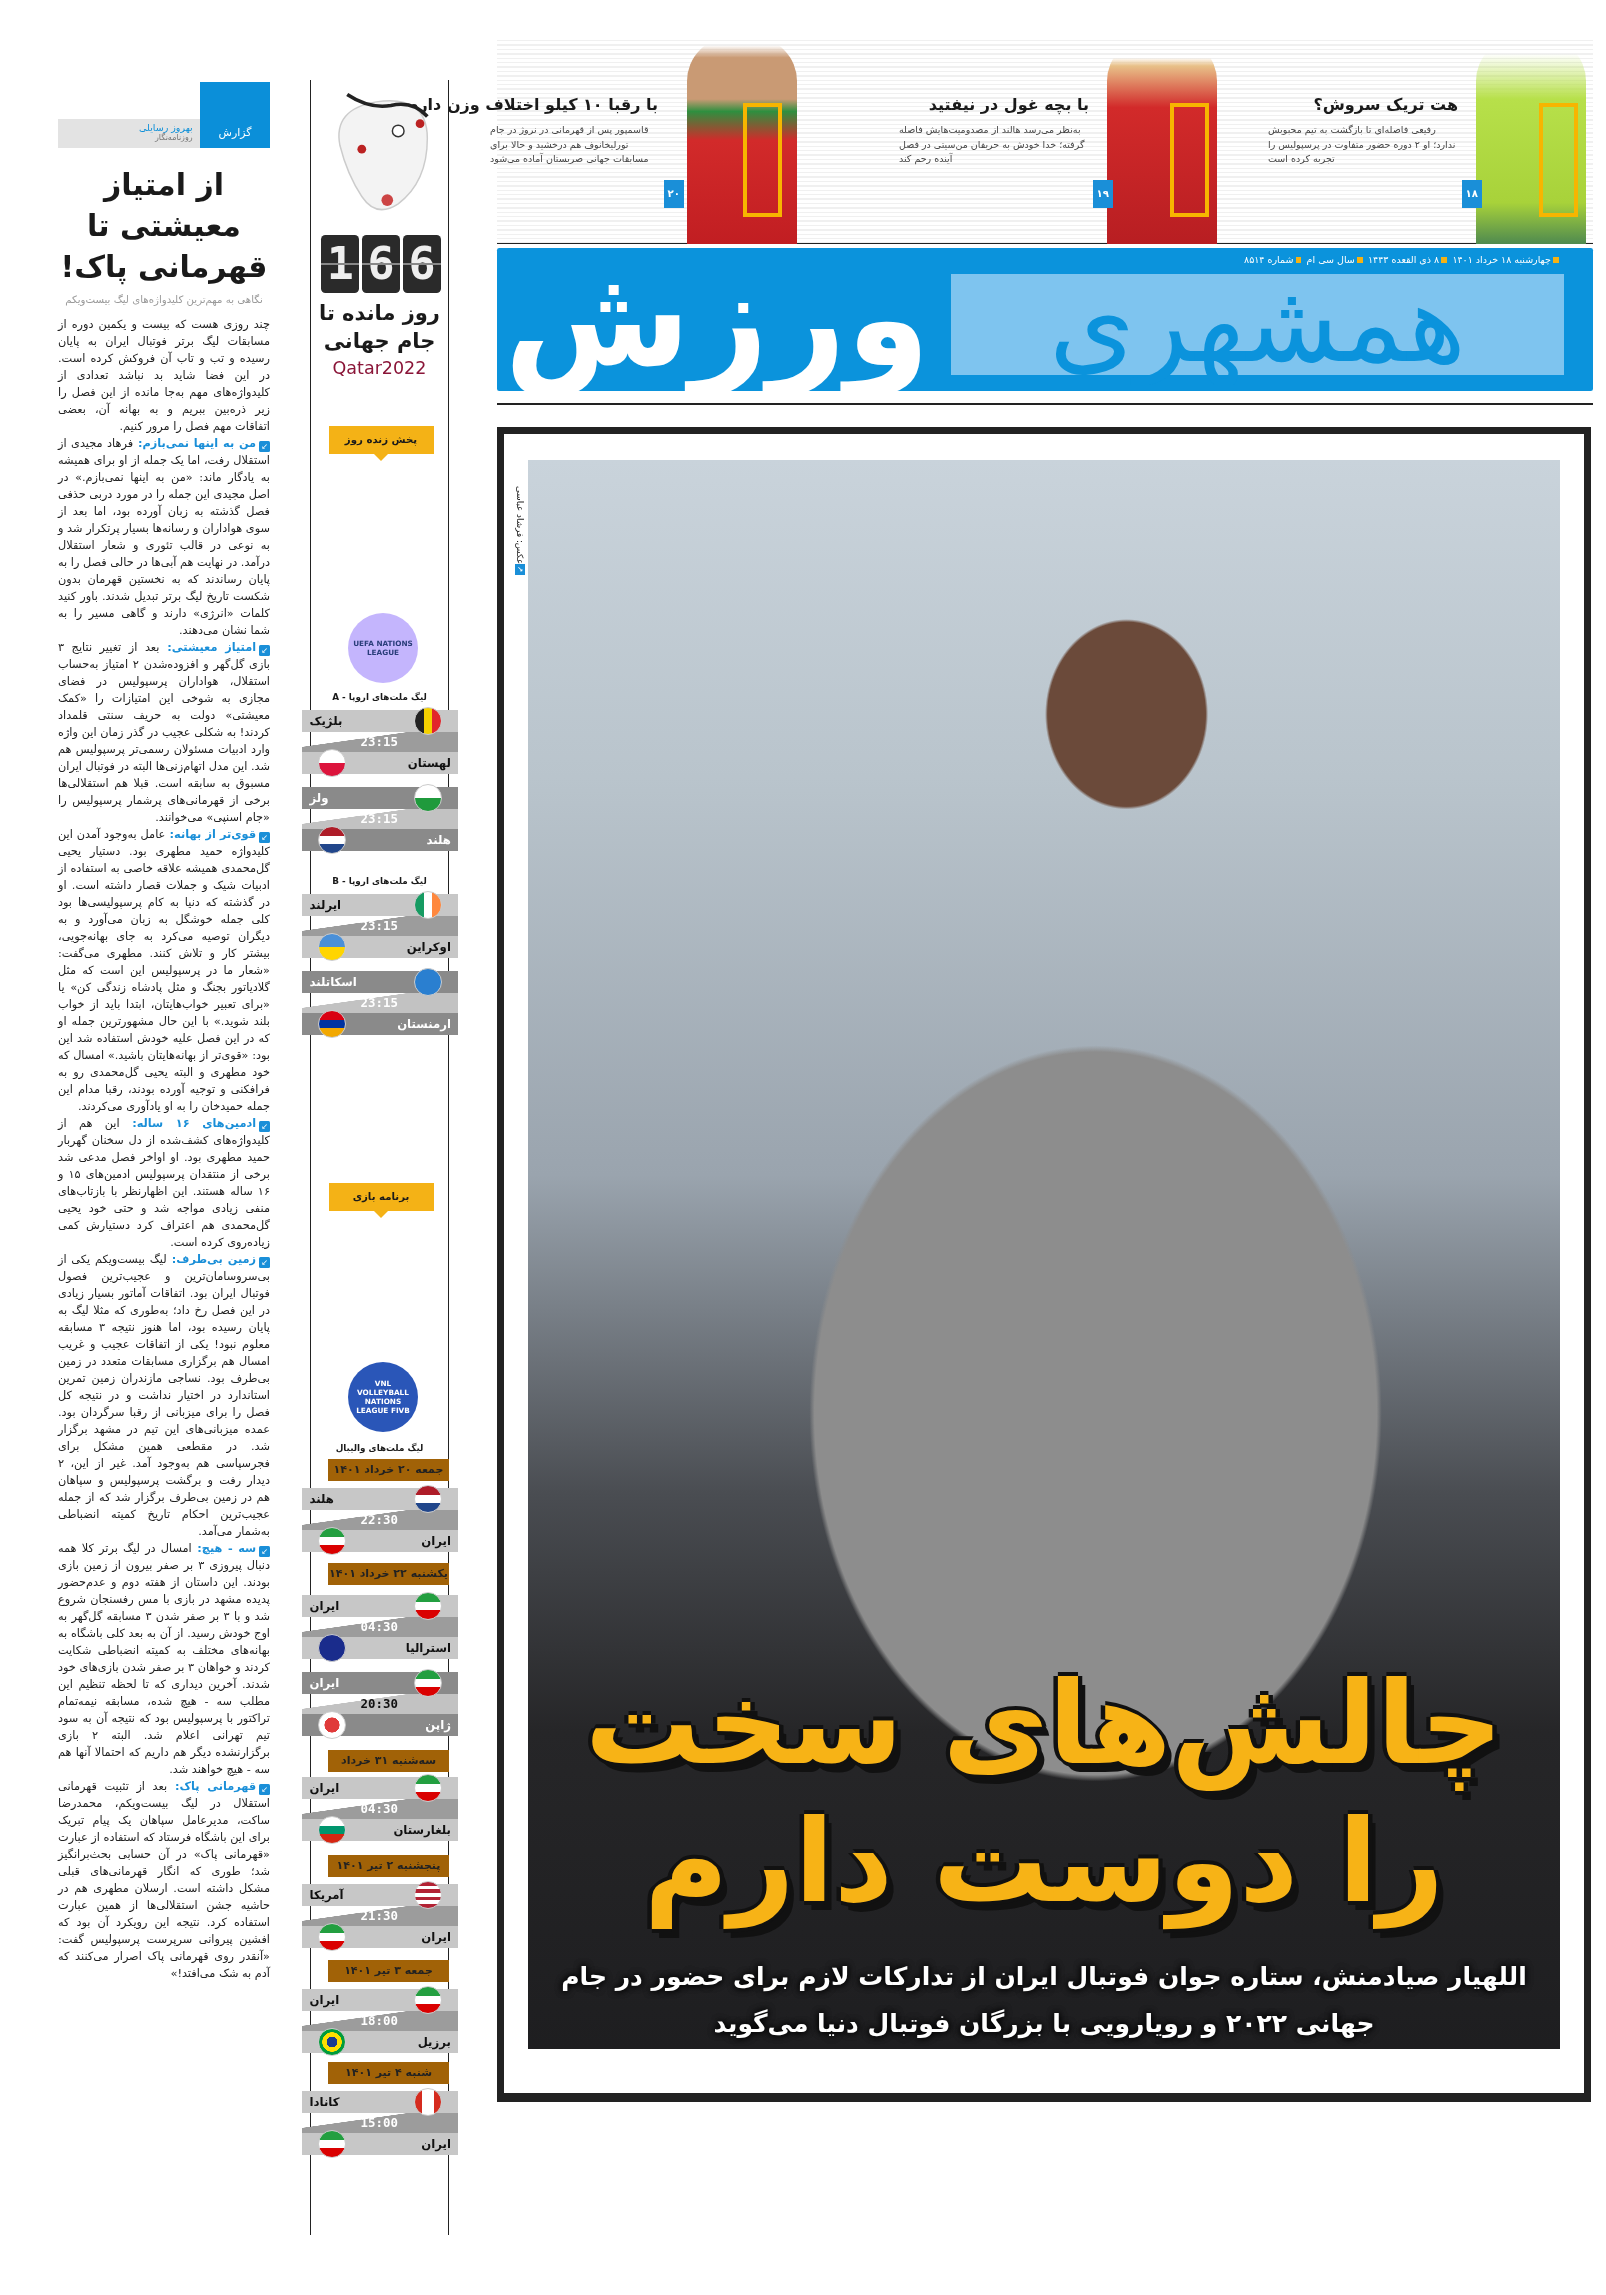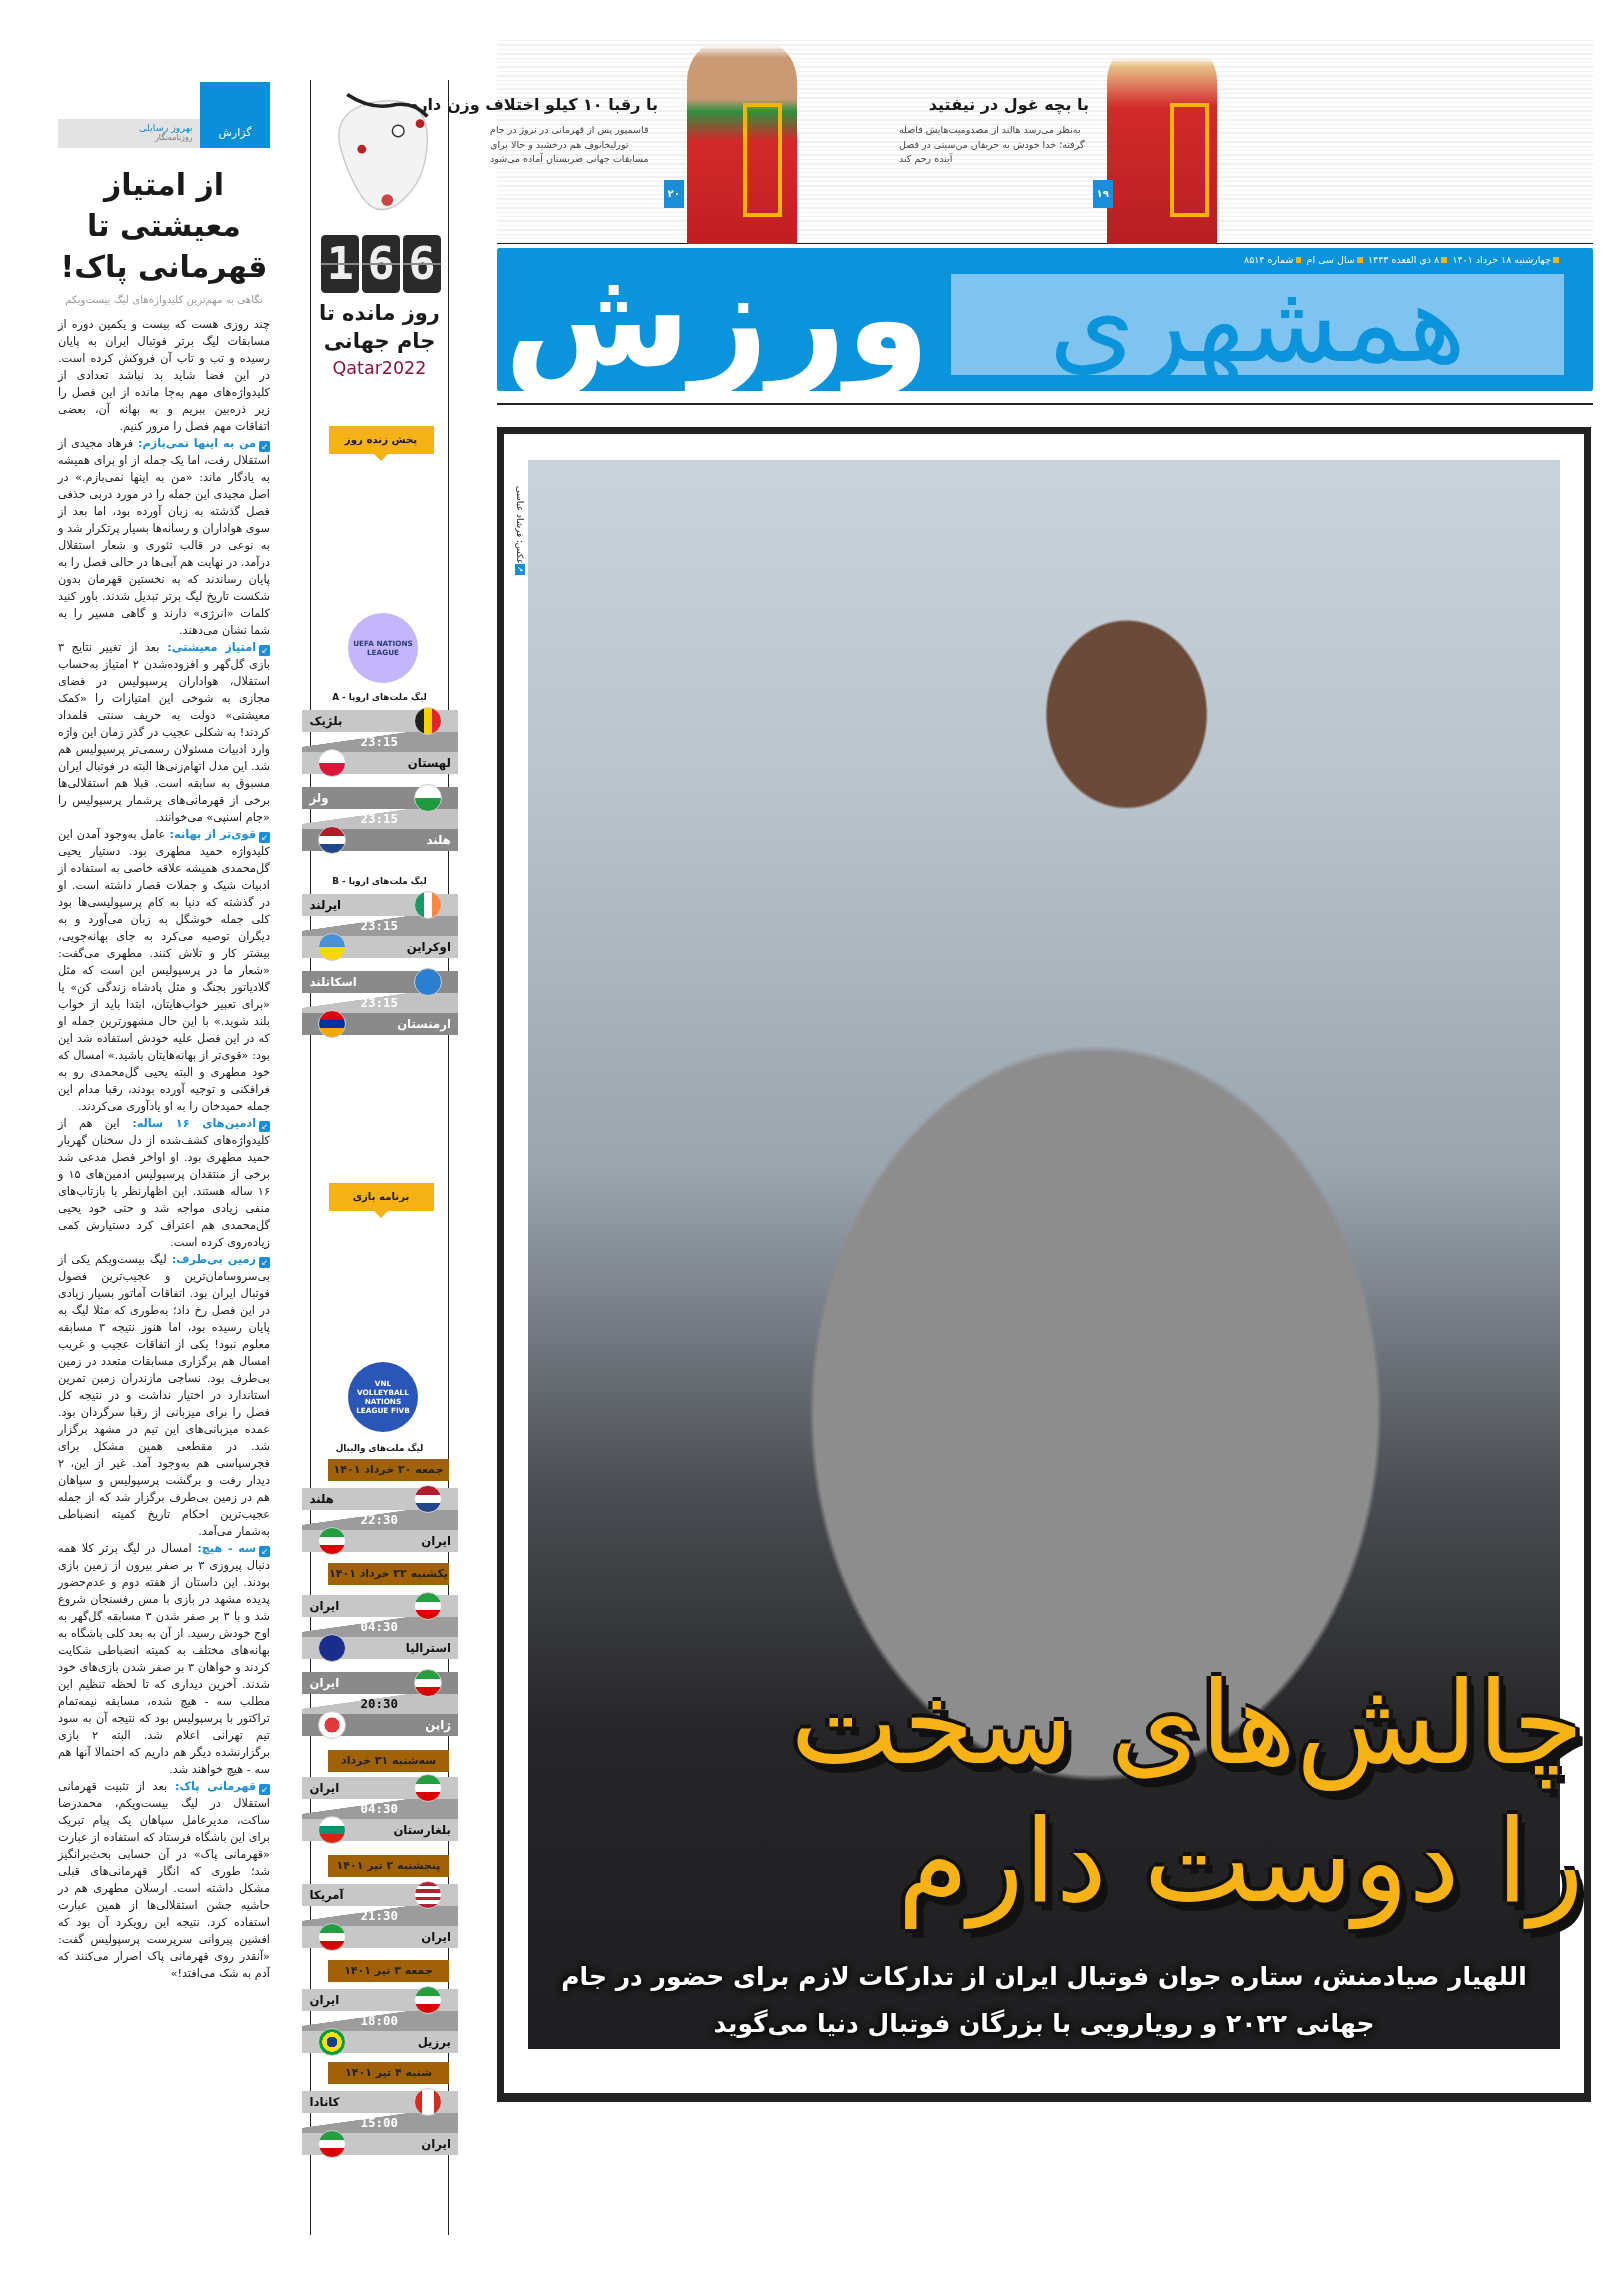--- a/index.html
+++ b/index.html
@@ -68,31 +68,38 @@
 
   
   .hero{position:absolute;left:497px;top:427px;width:1094px;height:1675px;background:#222}
   .hero .inner{position:absolute;left:7.3px;top:7.3px;right:7.3px;bottom:8.8px;background:#fff}
   .hero .img{position:absolute;left:23.4px;top:26px;right:23.4px;bottom:44px;background:
     radial-gradient(ellipse 263px 307px at 58% 16%, #6b4a3a 0 30%, transparent 31%),
     radial-gradient(ellipse 511px 657px at 55% 60%, #8d8d8d 0 55%, transparent 56%),
     linear-gradient(180deg,#c9d3db 0%,#b9c4cc 20%,#9aa4ae 45%,#4a4d52 65%,#262628 80%,#1e1e20 100%)}
   .photo-credit{position:absolute;left:4.4px;top:28px;width:16px;height:139px;writing-mode:vertical-rl;font-size:8.8px;color:#222;text-align:center}
   .photo-credit .arrow{display:inline-block;width:10.2px;height:10.2px;background:#1a8fd8;color:#fff;font-size:7.3px;line-height:10.2px;text-align:center;margin-bottom:2.9px}
-  .headline{position:absolute;left:0;right:0;text-align:right;color:#f7b316;font-weight:400;font-size:115px;line-height:139px;
+  .headline{position:absolute;left:0;right:0;text-align:center;color:#f7b316;font-weight:700;font-size:115px;line-height:139px;
     text-shadow:-4.4px 0 0 #111,4.4px 0 0 #111,0 -4.4px 0 #111,0 4.4px 0 #111,7.3px 8.8px 0 #111}
   .headline.l1{top:1220px}
   .headline.l2{top:1358px}
   .dek{position:absolute;left:29px;right:29px;top:1519px;text-align:center;color:#fff;font-weight:900;font-size:25px;line-height:47px;text-shadow:0 0 7.3px #000,0 0 7.3px #000}
 </style>
 </head>
 <body>
 
 <div class="teasers">
 
+  <div class="teaser" style="right:0">
+    <div class="photo" style="right:7.3px;background:linear-gradient(180deg,transparent 0 8%,#b7e04a 30%,#a8d23a 80%,#4f8a4f 100%);border-radius:44px 44px 0 0"></div>
+    <div class="frame" style="right:14.6px"></div>
+    <div class="head" style="right:135px">هت تریک سروش؟</div>
+    <div class="txt" style="right:135px">رفیعی فاصله‌ای تا بازگشت به تیم محبوبش ندارد؛ او ۲ دوره حضور متفاوت در پرسپولیس را تجربه کرده است</div>
+    <div class="num" style="right:111px">۱۸</div>
+  </div>
 
   <div class="teaser" style="right:369px">
     <div class="photo" style="right:7.3px;background:linear-gradient(180deg,transparent 0 10%,#e8c088 14%,#d22a2a 34%,#b81e22 100%);border-radius:44px 44px 0 0"></div>
     <div class="frame" style="right:14.6px"></div>
     <div class="head" style="right:135px">با بچه غول در نیفتید</div>
     <div class="txt" style="right:135px">به‌نظر می‌رسد هالند از مصدومیت‌هایش فاصله گرفته؛ خدا خودش به حریفان من‌سیتی در فصل آینده رحم کند</div>
     <div class="num" style="right:111px">۱۹</div>
   </div>
 
   <div class="teaser" style="right:738px;width:358px">

